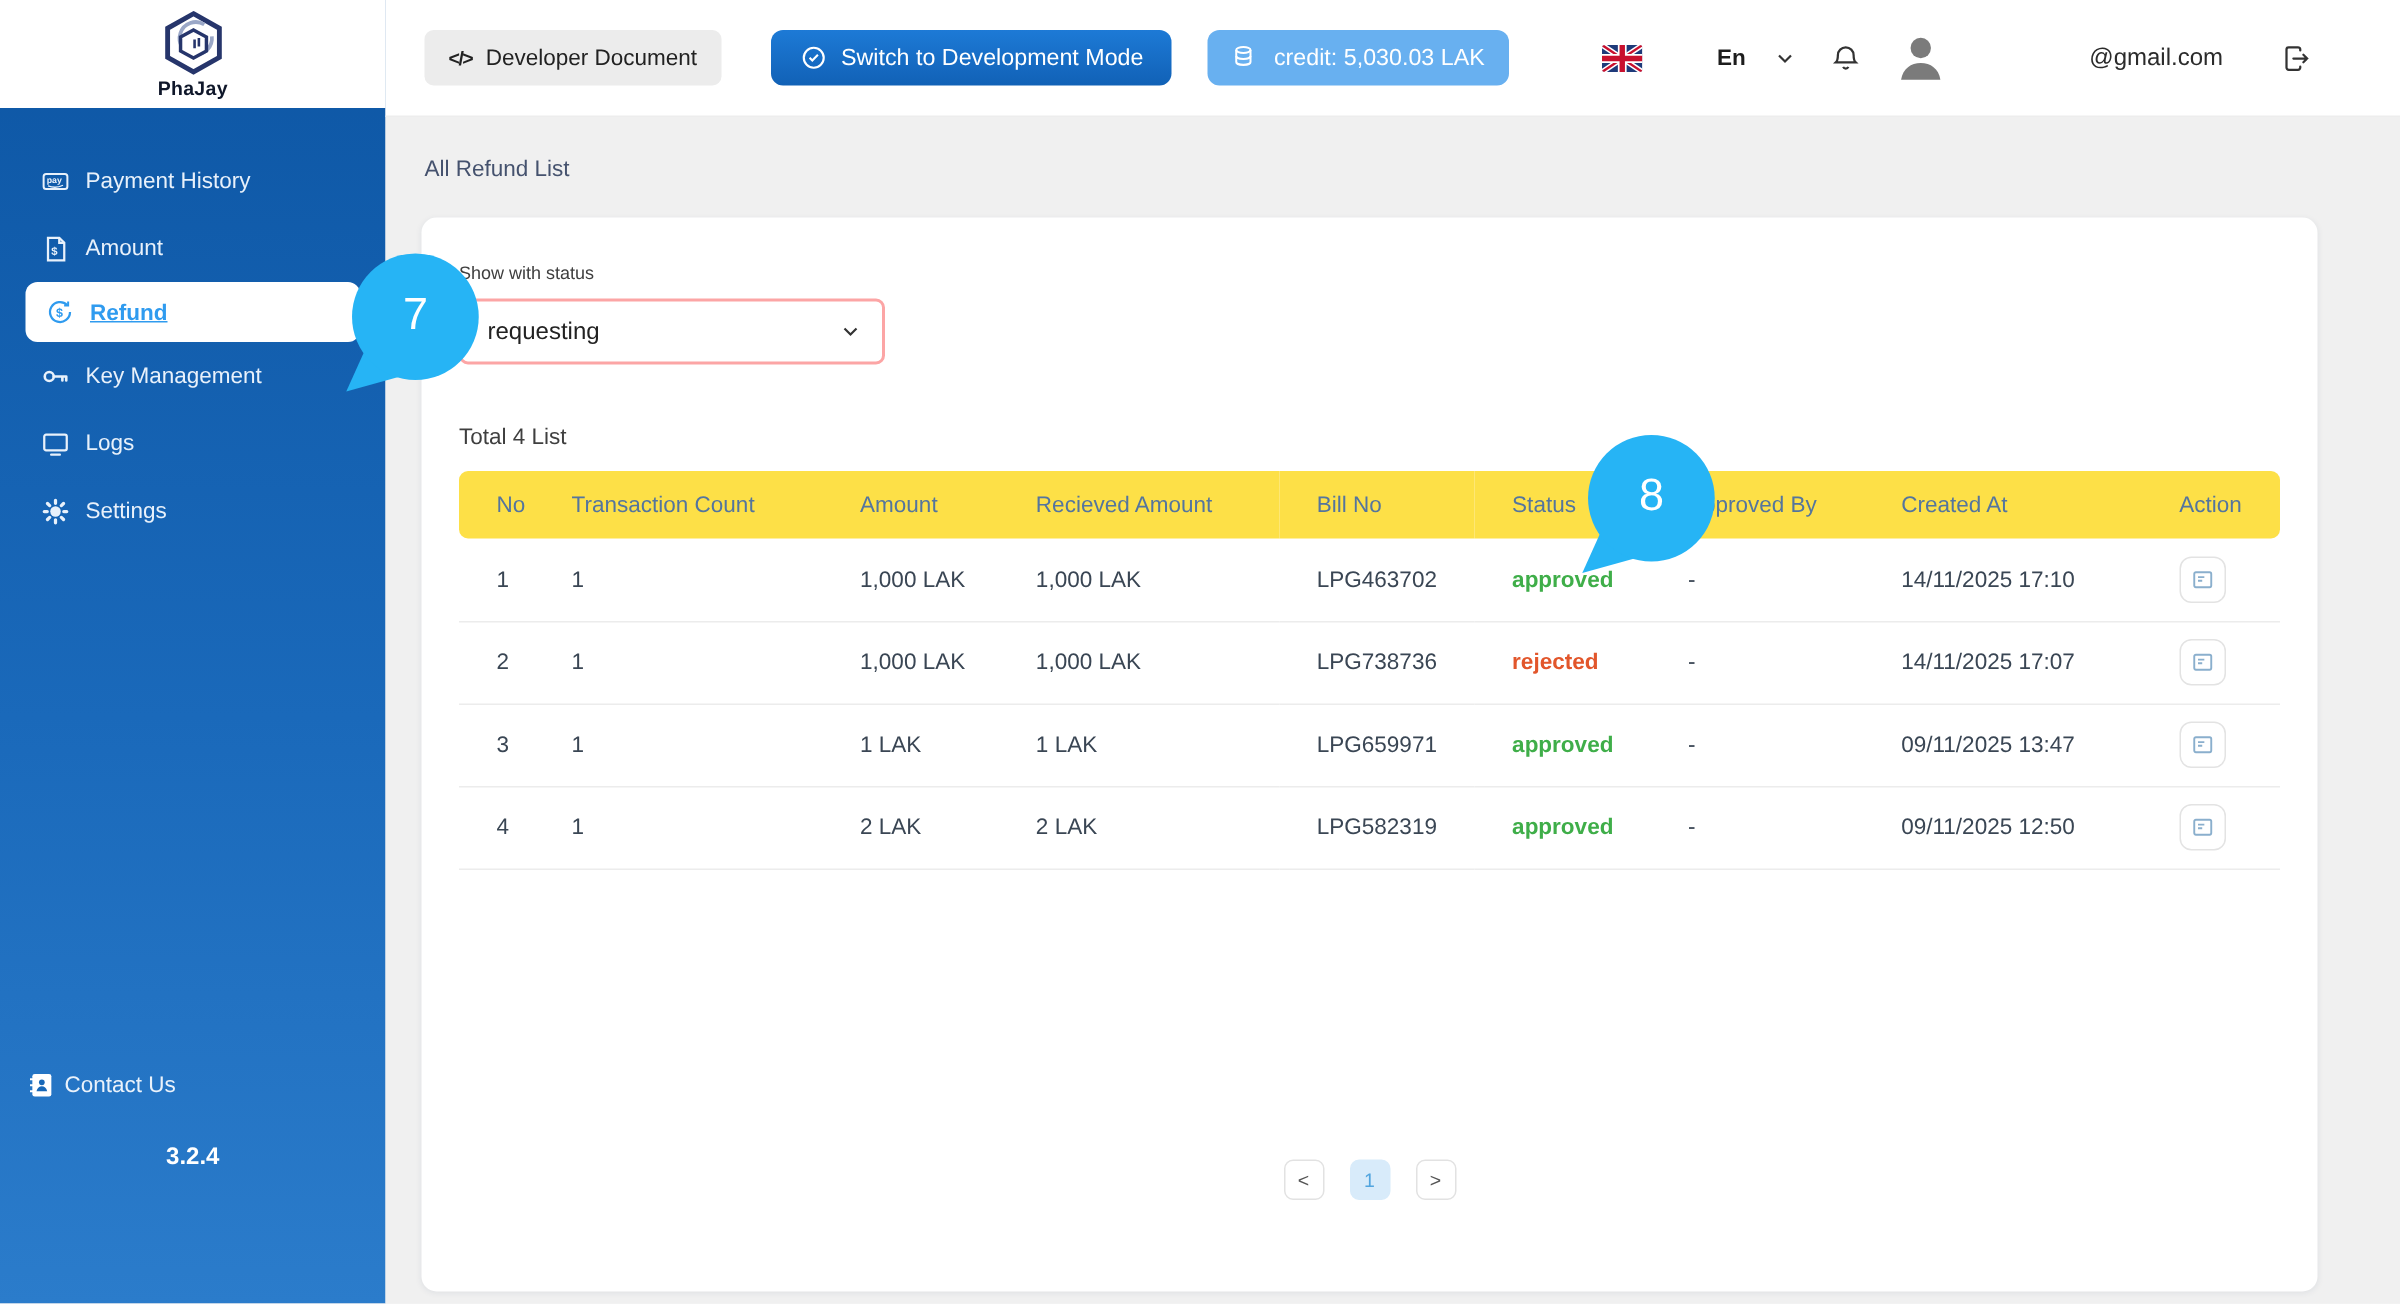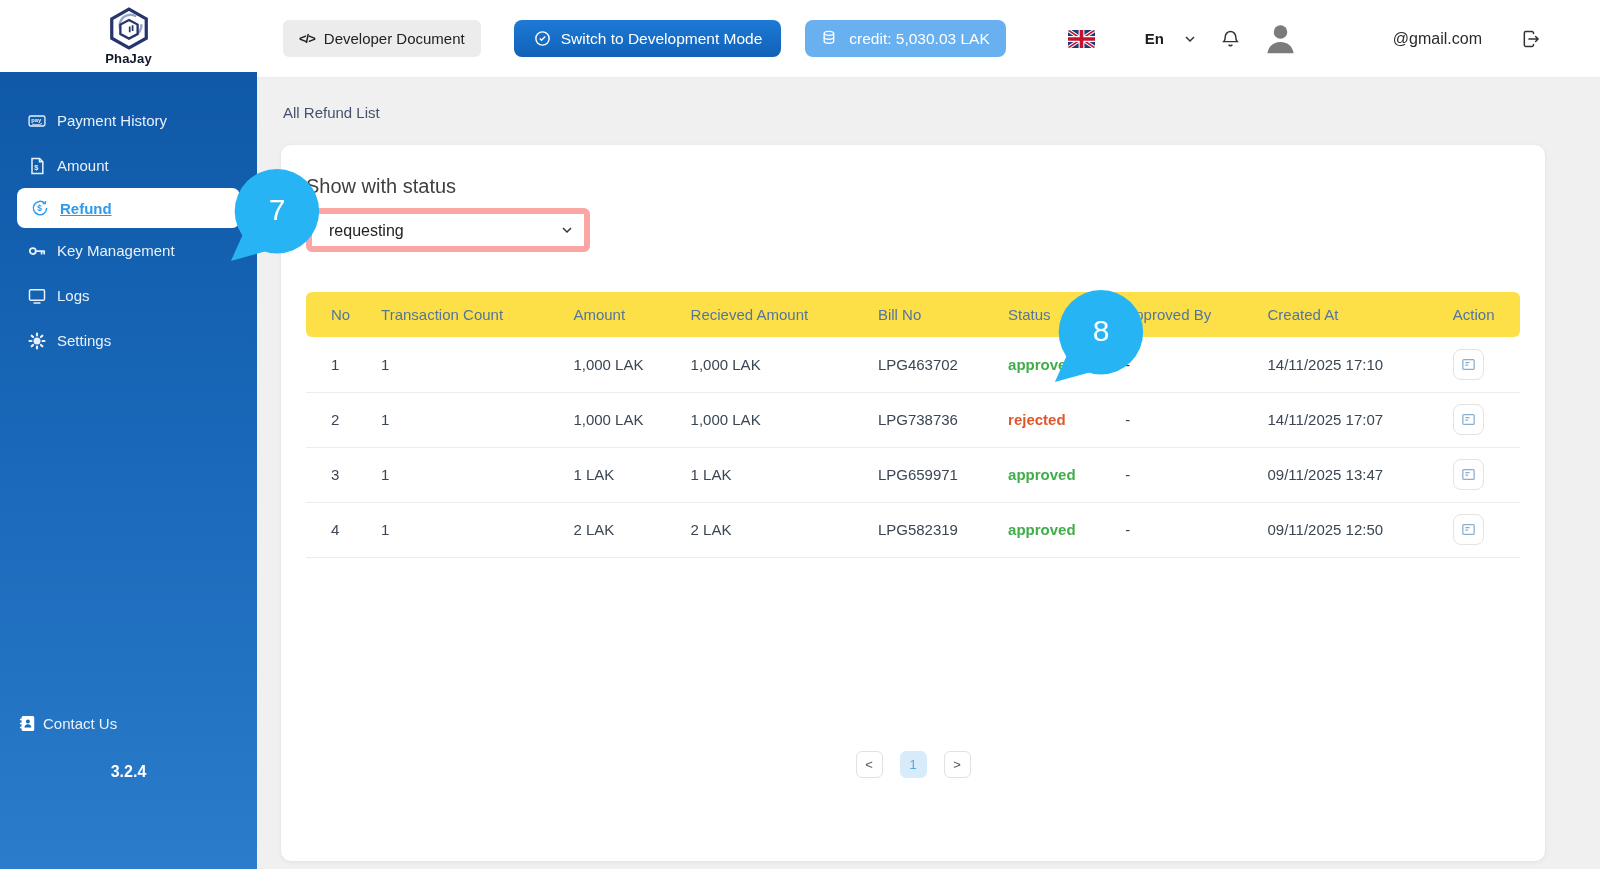--- a/index.html
+++ b/index.html
@@ -44,23 +44,23 @@
   .bell { margin-left:22px; width:21px; height:22px; }
   .avatar { margin-left:21px; width:37px; height:37px; }
   .email { margin-left:94px; font-size:16px; color:#2b2b2b; }
   .logout { margin-left:39px; width:20px; height:20px; }
 
   .content { flex:1; background:#f0f0f0; padding:18px 55px 0 24px; position:relative; }
   .breadcrumb { font-size:15px; color:#45526e; margin:8px 0 24px 2px; }
 
   .card { background:#ffffff; border-radius:10px; box-shadow:0 1px 4px rgba(30,50,90,.08);
           height:716px; padding:30px 25px 0 25px; }
-  .filter-label { font-size:20px; color:#3f3f3f; margin-bottom:10px; }
+  .filter-label { font-size:12px; color:#3f3f3f; margin-bottom:10px; }
   .select-wrap { position:relative; width:284px; height:44px; margin-bottom:40px; }
-  .status-select { width:284px; height:44px; border:6px solid #fca5a5; border-radius:6px; background:#ffffff;
+  .status-select { width:284px; height:44px; border:2px solid #fca5a5; border-radius:6px; background:#ffffff;
                    font-size:16px; color:#222222; padding:0 40px 0 17px; appearance:none; -webkit-appearance:none;
                    font-family:"Liberation Sans", sans-serif; cursor:pointer; }
   .select-chev { position:absolute; right:15px; top:14px; width:16px; height:16px; pointer-events:none; }
   .total-label { font-size:15px; color:#3f3f3f; margin-bottom:14px; }
 
   table.refunds { width:100%; border-collapse:collapse; table-layout:fixed; }
   table.refunds thead th { background:#fde047; color:#54759e; font-weight:normal; font-size:15px; text-align:left;
                            height:45px; padding-left:25px; }
   table.refunds thead th:first-child { border-radius:6px 0 0 6px; }
   table.refunds thead th:last-child  { border-radius:0 6px 6px 0; }
@@ -239,20 +239,21 @@
         <div class="filter-label">Show with status</div>
         <div class="select-wrap">
           <select class="status-select">
             <option>requesting</option>
           </select>
           <svg class="select-chev" viewBox="0 0 24 24" fill="none" stroke="#333333" stroke-width="2.2">
               <path d="M6 9l6 6 6-6"></path>
             </svg>
         </div>
 
+        <div class="total-label">Total 4 List</div>
 
         <table class="refunds">
           <colgroup>
             <col style="width:50px">
               <col style="width:192px">
               <col style="width:117px">
               <col style="width:187px">
             <col style="width:130px">
               <col style="width:117px">
               <col style="width:142px">

